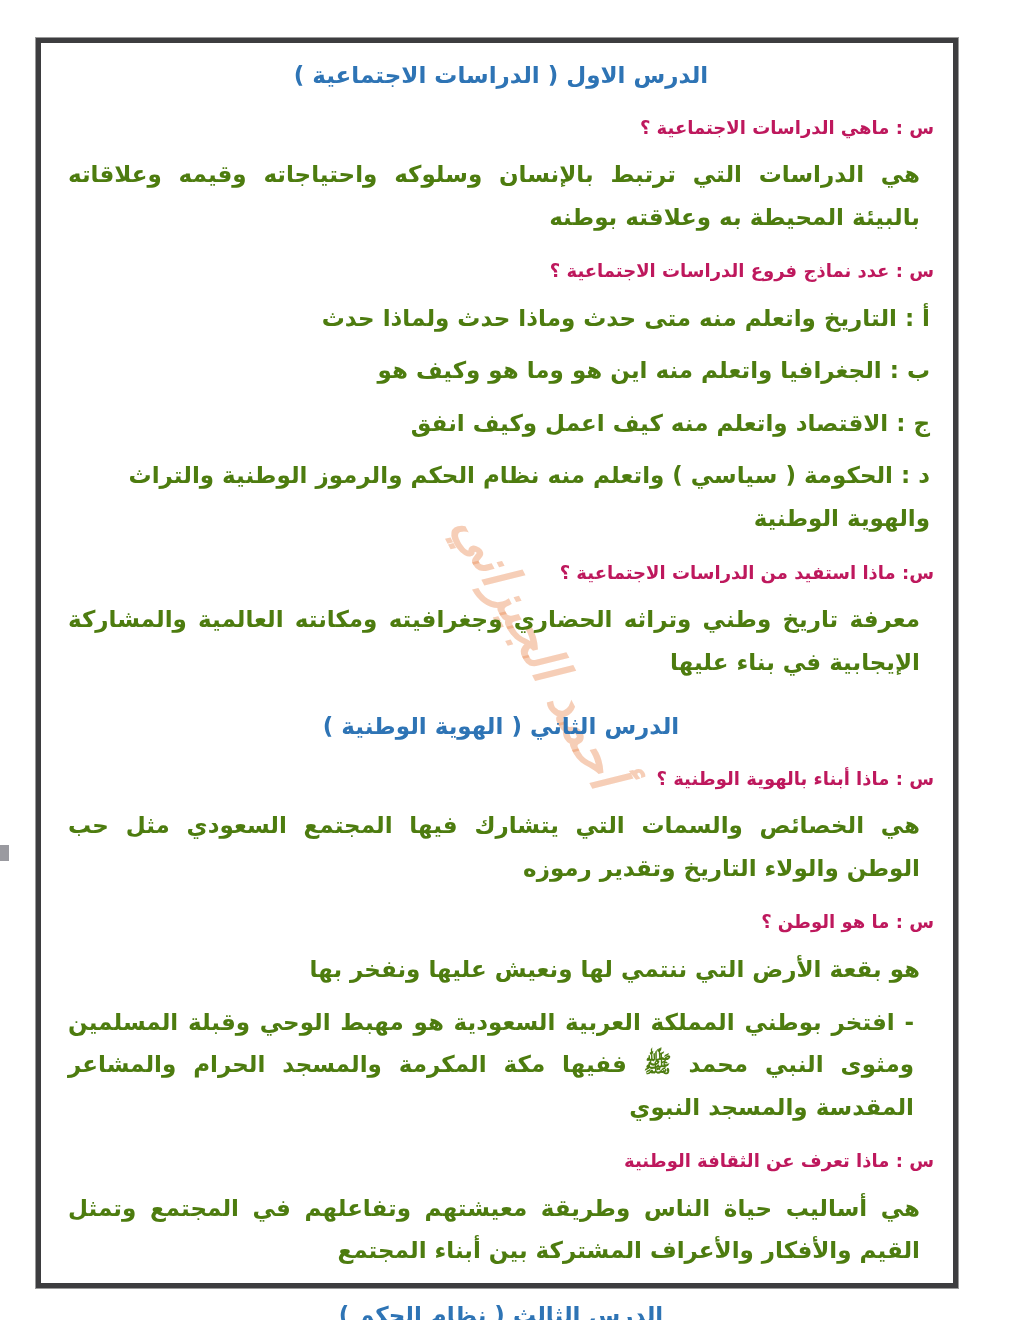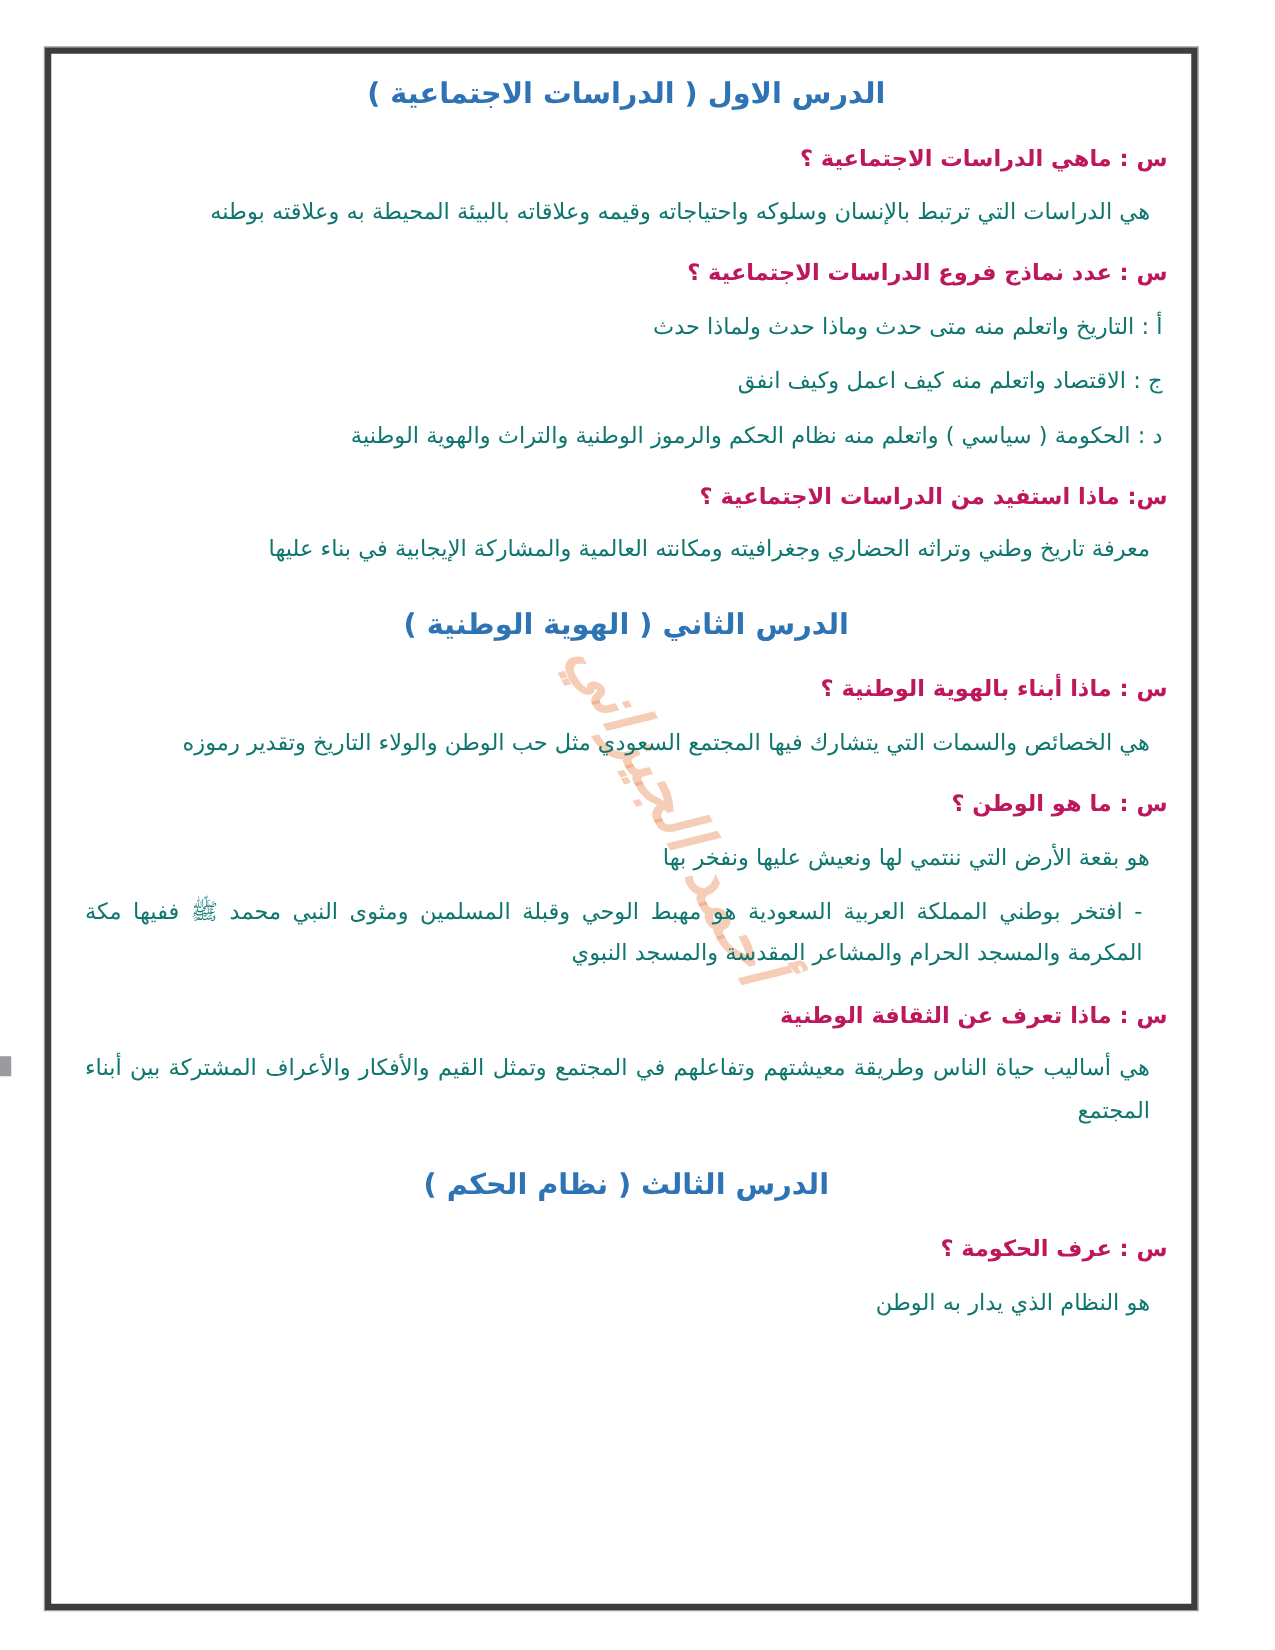--- a/index.html
+++ b/index.html
@@ -37,23 +37,23 @@
   }
   .lesson-title:first-child{margin-top:0;}
   .question{
     color:#be185d;
     font-size:18px;
     font-weight:bold;
     margin:18px 0 10px 0;
     line-height:1.7;
   }
   .answer{
-    color:#0f766e;
-    font-size:18px;
-    font-weight:normal;
+    color:#4d7c0f;
+    font-size:23px;
+    font-weight:bold;
     margin:10px 0;
     line-height:1.85;
     text-align:justify;
     padding-right:14px;
   }
   .list-item{
     padding-right:4px;
     text-align:right;
   }
   .bullet{
@@ -87,20 +87,21 @@
 <div class="page">
   <div class="edge-mark"></div>
   <div class="frame"></div>
   <div class="watermark">أحمد الجيزاني</div>
   <div class="content">
       <div class="block lesson-title">الدرس الاول  (  الدراسات الاجتماعية )</div>
       <div class="block question">س  :  ماهي الدراسات الاجتماعية  ؟</div>
       <div class="block answer">هي الدراسات التي ترتبط بالإنسان وسلوكه واحتياجاته وقيمه وعلاقاته بالبيئة المحيطة به وعلاقته بوطنه</div>
       <div class="block question">س  :  عدد نماذج فروع الدراسات الاجتماعية ؟</div>
       <div class="block answer list-item">أ  :  التاريخ واتعلم منه متى حدث وماذا حدث ولماذا حدث</div>
+      <div class="block answer list-item">ب  :   الجغرافيا واتعلم منه اين هو وما هو وكيف هو</div>
       <div class="block answer list-item">ج  :   الاقتصاد واتعلم منه كيف اعمل وكيف انفق</div>
       <div class="block answer list-item">د  :   الحكومة ( سياسي ) واتعلم منه نظام الحكم والرموز الوطنية والتراث والهوية الوطنية</div>
       <div class="block question">س: ماذا استفيد من الدراسات الاجتماعية ؟</div>
       <div class="block answer">معرفة تاريخ وطني وتراثه الحضاري وجغرافيته ومكانته العالمية والمشاركة الإيجابية في بناء عليها</div>
       <div class="block lesson-title">الدرس الثاني  (  الهوية الوطنية   )</div>
       <div class="block question">س  :  ماذا أبناء بالهوية الوطنية  ؟</div>
       <div class="block answer">هي الخصائص والسمات التي يتشارك فيها المجتمع السعودي مثل حب الوطن والولاء التاريخ وتقدير رموزه</div>
       <div class="block question">س  :  ما هو الوطن  ؟</div>
       <div class="block answer">هو بقعة الأرض التي ننتمي لها ونعيش عليها ونفخر بها</div>
       <div class="block answer bullet">-    افتخر بوطني المملكة العربية السعودية هو مهبط الوحي وقبلة المسلمين ومثوى النبي محمد ﷺ ففيها مكة المكرمة والمسجد الحرام والمشاعر المقدسة والمسجد النبوي</div>

